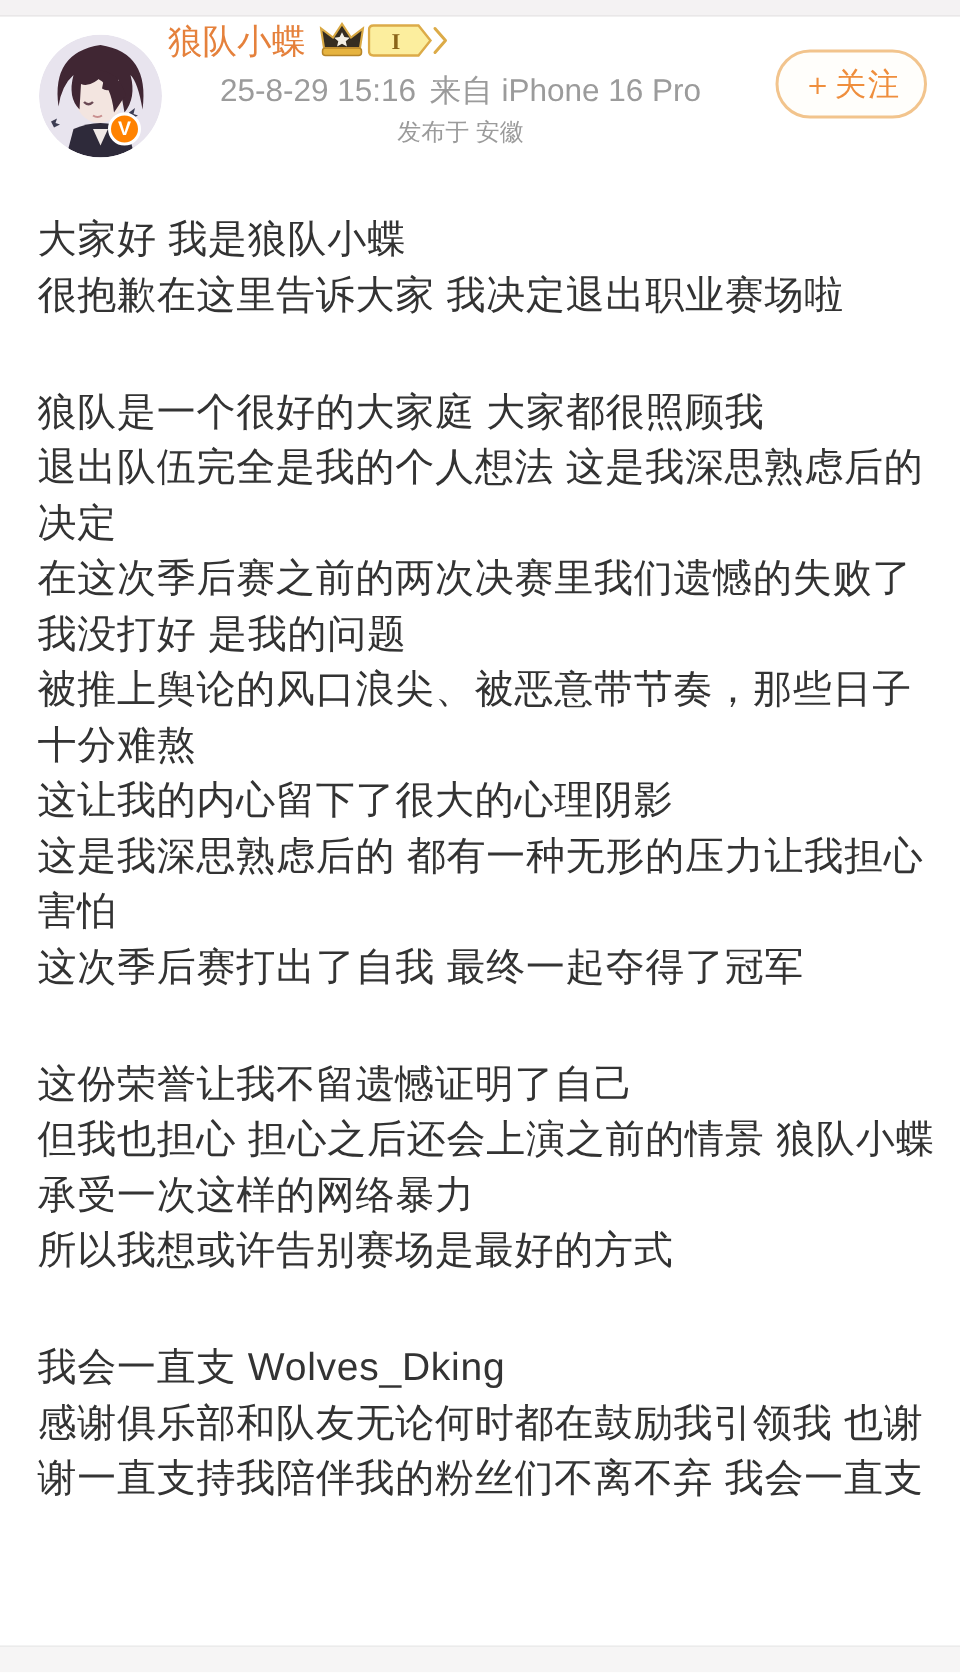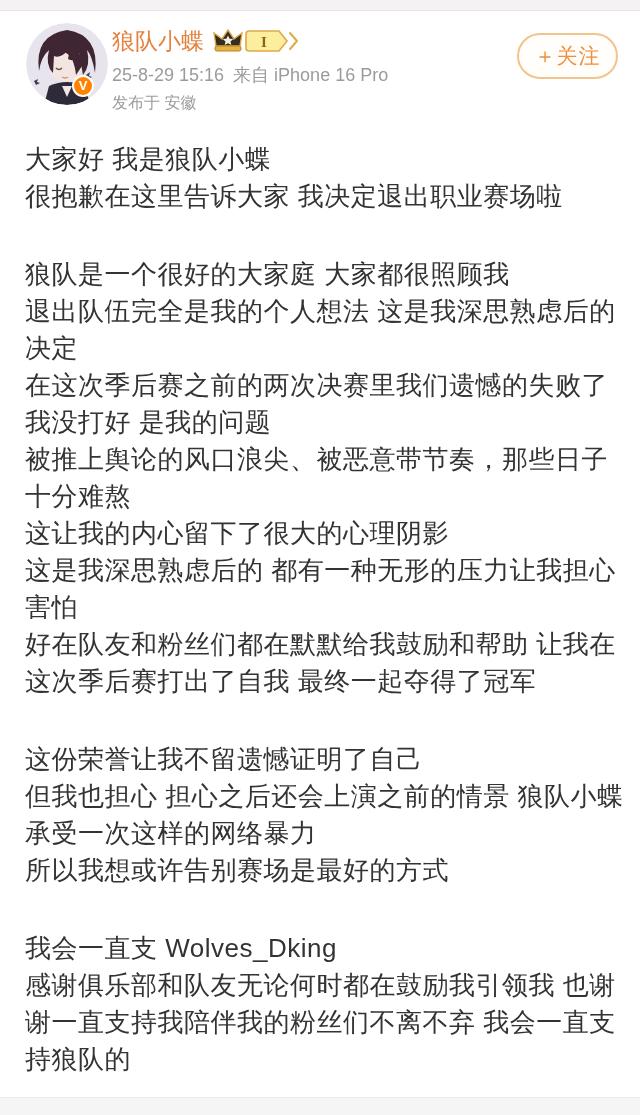--- a/index.html
+++ b/index.html
@@ -18,28 +18,28 @@
     background:#f6f5f5; border-top:1px solid #ebebeb;
   }
   
   .avatar-wrap { position:absolute; left:26px; top:23px; width:82px; height:82px; cursor:pointer; }
   .avatar-wrap svg { display:block; border-radius:50%; }
   .v-badge {
     position:absolute; left:46px; top:52px; width:22px; height:22px;
     background:var(--verified,#ff8200); border:2px solid #ffffff; border-radius:50%;
     color:#ffffff; font-size:13px; font-weight:bold; line-height:18px; text-align:center;
   }
-  .user-col { position:absolute; left:112px; top:26px; width:390px; }
+  .user-col { position:absolute; left:112px; top:12px; width:390px;text-align:center; }
   .name-row { display:flex; align-items:center; height:30px; margin-bottom:7px; }
   .username {
     color:var(--uname,#e5813c); font-size:23px; line-height:30px; cursor:pointer;
     white-space:nowrap;
   }
   .name-badges { display:flex; align-items:center; margin-left:9px; }
-  .meta-row { color:var(--meta,#9b9b9b); font-size:18px; line-height:24px; margin-bottom:5px; white-space:nowrap; }
+  .meta-row { color:var(--meta,#9b9b9b); font-size:21px; line-height:24px; margin-bottom:5px; white-space:nowrap; }
   .meta-row .src { margin-left:9px; cursor:pointer; }
   .meta-row2 { color:var(--meta,#9b9b9b); font-size:16px; line-height:22px; white-space:nowrap; }
   .follow-btn {
     position:absolute; right:22px; top:33px; width:101px; height:46px;
     border:2px solid var(--follow-border,#f2c48d); border-radius:23px;
     background:#fffefb; color:var(--accent,#ef8e3d);
     font-size:21px; font-family:Liberation Serif, serif; cursor:pointer;
     display:flex; align-items:center; justify-content:center; padding:0;
     letter-spacing:1px;
   }
@@ -123,28 +123,26 @@
       <div class="post-line">狼队是一个很好的大家庭 大家都很照顾我</div>
       <div class="post-line">退出队伍完全是我的个人想法 这是我深思熟虑后的</div>
       <div class="post-line">决定</div>
       <div class="post-line">在这次季后赛之前的两次决赛里我们遗憾的失败了</div>
       <div class="post-line">我没打好 是我的问题</div>
       <div class="post-line">被推上舆论的风口浪尖、被恶意带节奏，那些日子</div>
       <div class="post-line">十分难熬</div>
       <div class="post-line">这让我的内心留下了很大的心理阴影</div>
       <div class="post-line">这是我深思熟虑后的 都有一种无形的压力让我担心</div>
       <div class="post-line">害怕</div>
-      <div class="post-line">好在队友和粉丝们都在默默给我鼓励和帮助 让我在</div>
       <div class="post-line">这次季后赛打出了自我 最终一起夺得了冠军</div>
       <div class="post-line blank"></div>
       <div class="post-line">这份荣誉让我不留遗憾证明了自己</div>
       <div class="post-line">但我也担心 担心之后还会上演之前的情景 狼队小蝶</div>
       <div class="post-line">承受一次这样的网络暴力</div>
       <div class="post-line">所以我想或许告别赛场是最好的方式</div>
       <div class="post-line blank"></div>
       <div class="post-line">我会一直支 Wolves_Dking</div>
       <div class="post-line">感谢俱乐部和队友无论何时都在鼓励我引领我 也谢</div>
       <div class="post-line">谢一直支持我陪伴我的粉丝们不离不弃 我会一直支</div>
-      <div class="post-line">持狼队的</div>
     </div>
 
   <div class="bottom-strip"></div>
 </div>
 
 </body></html>

